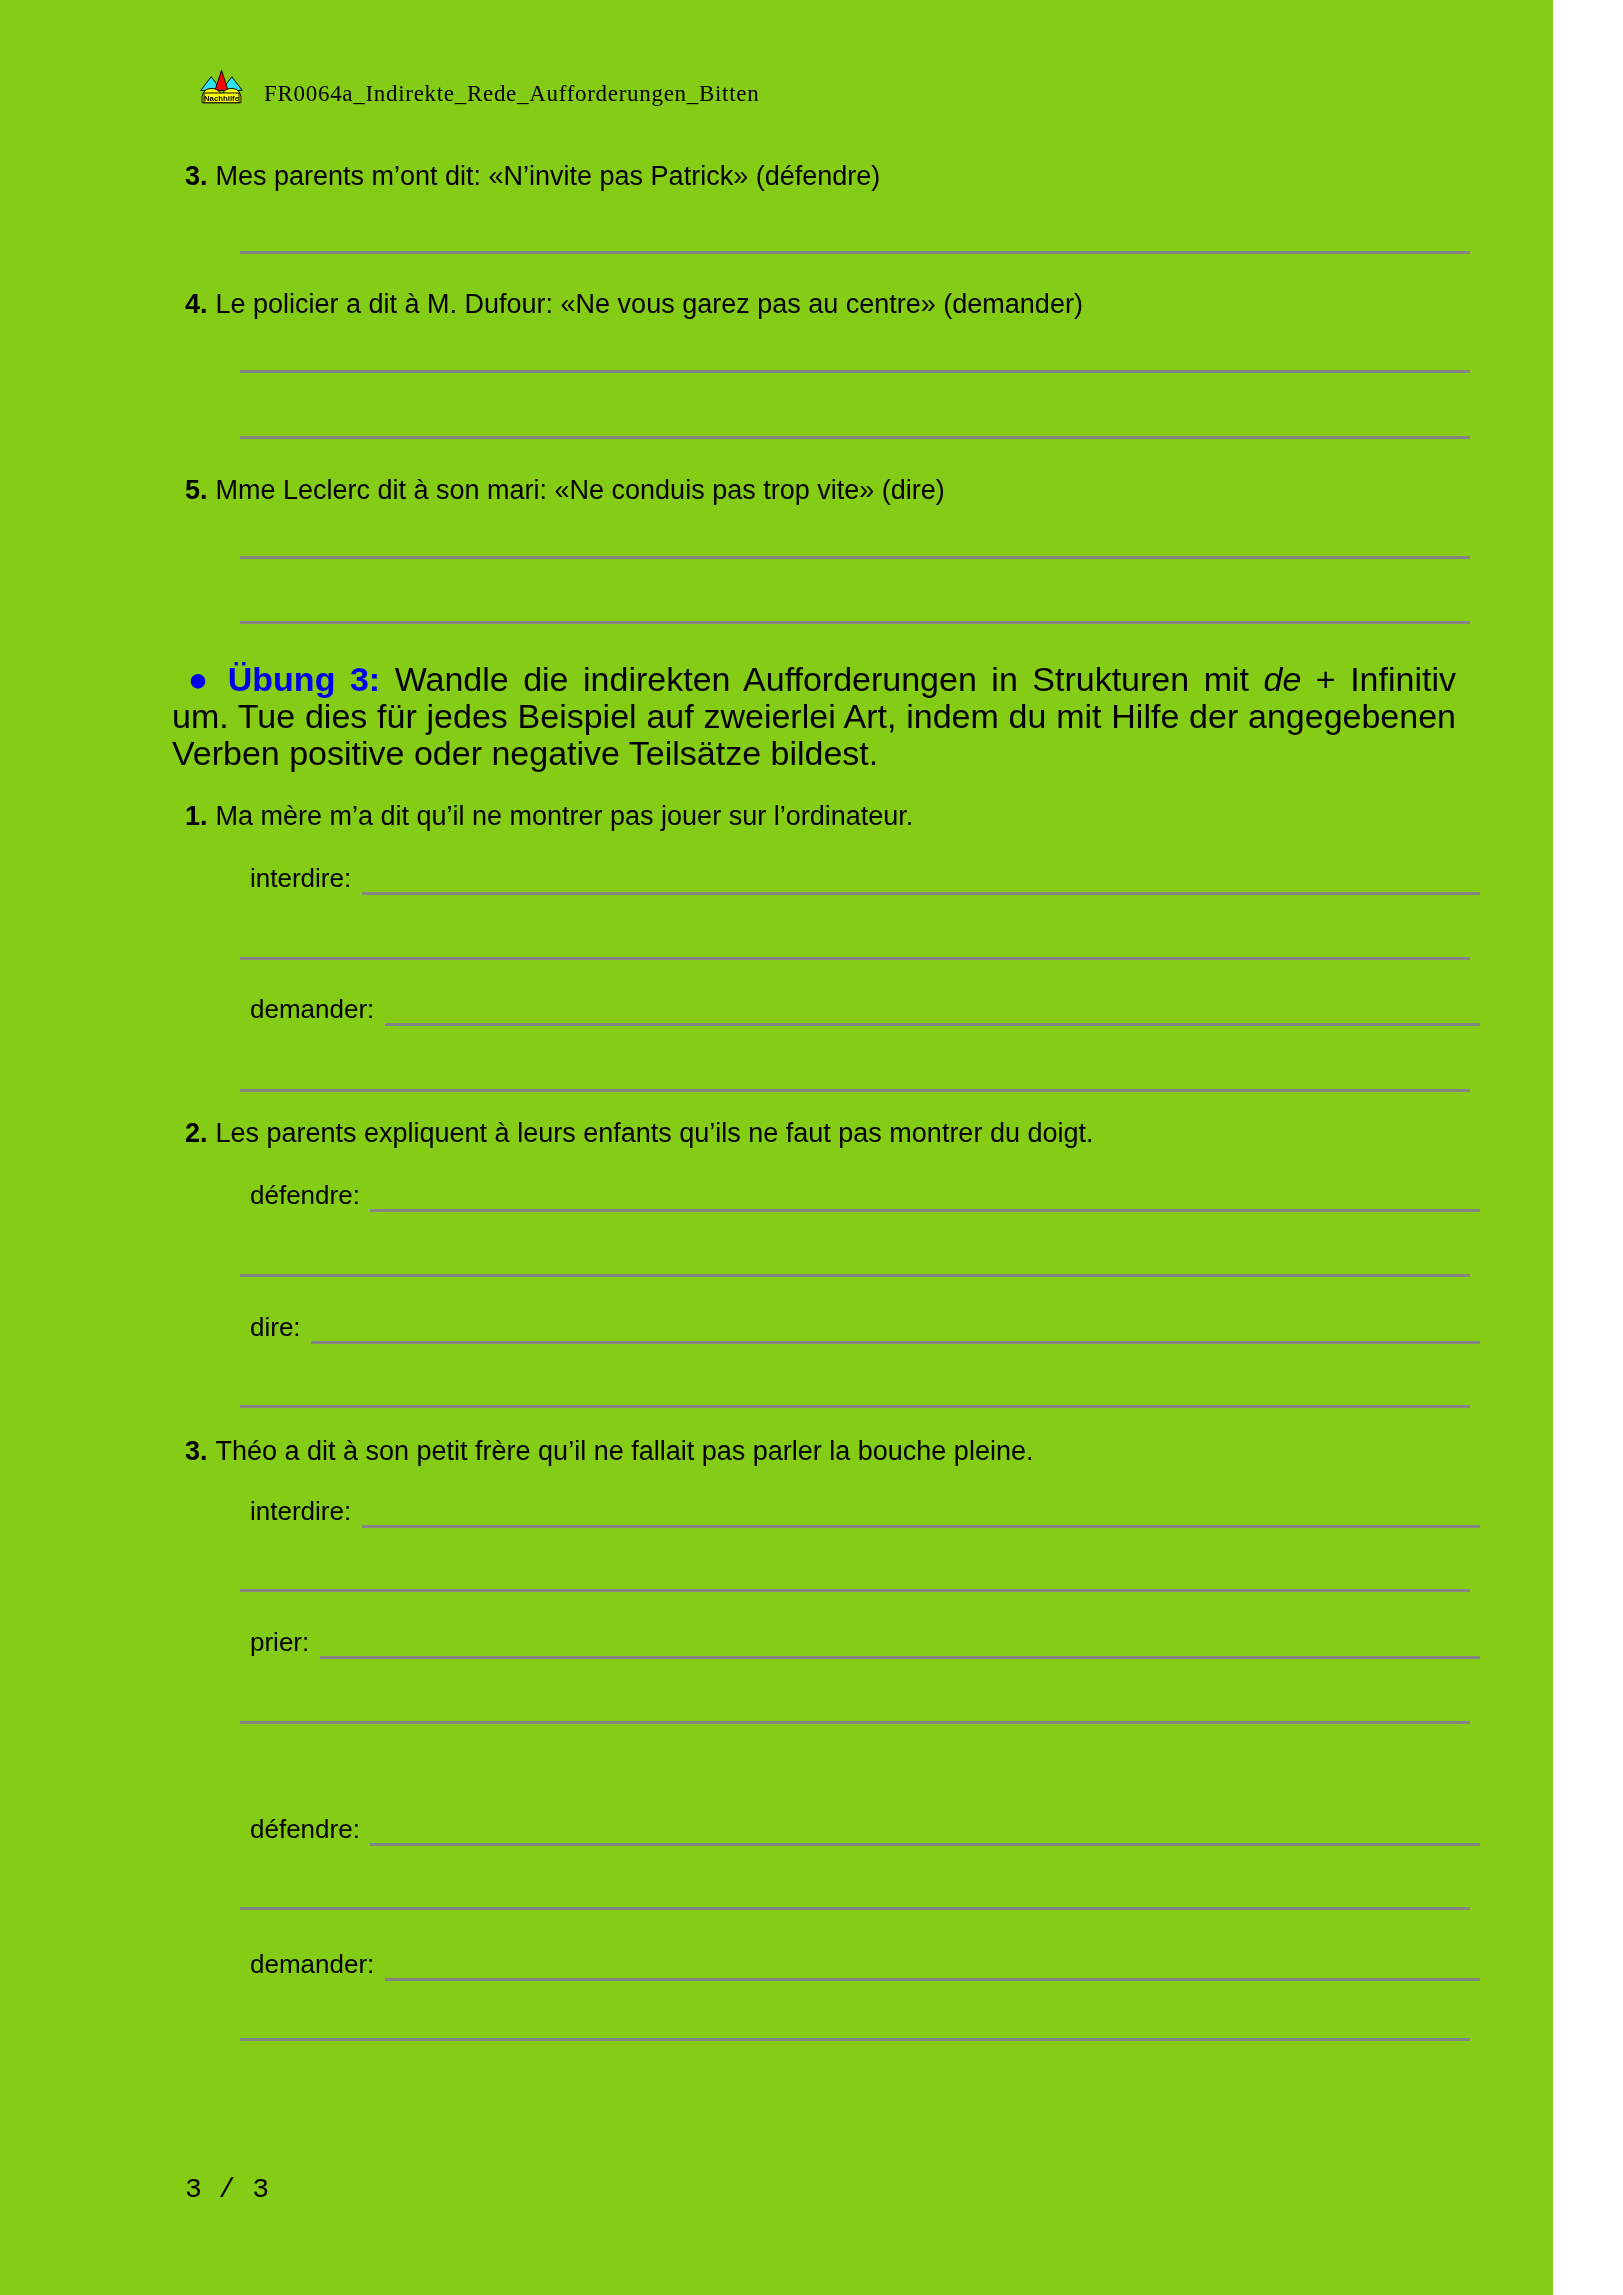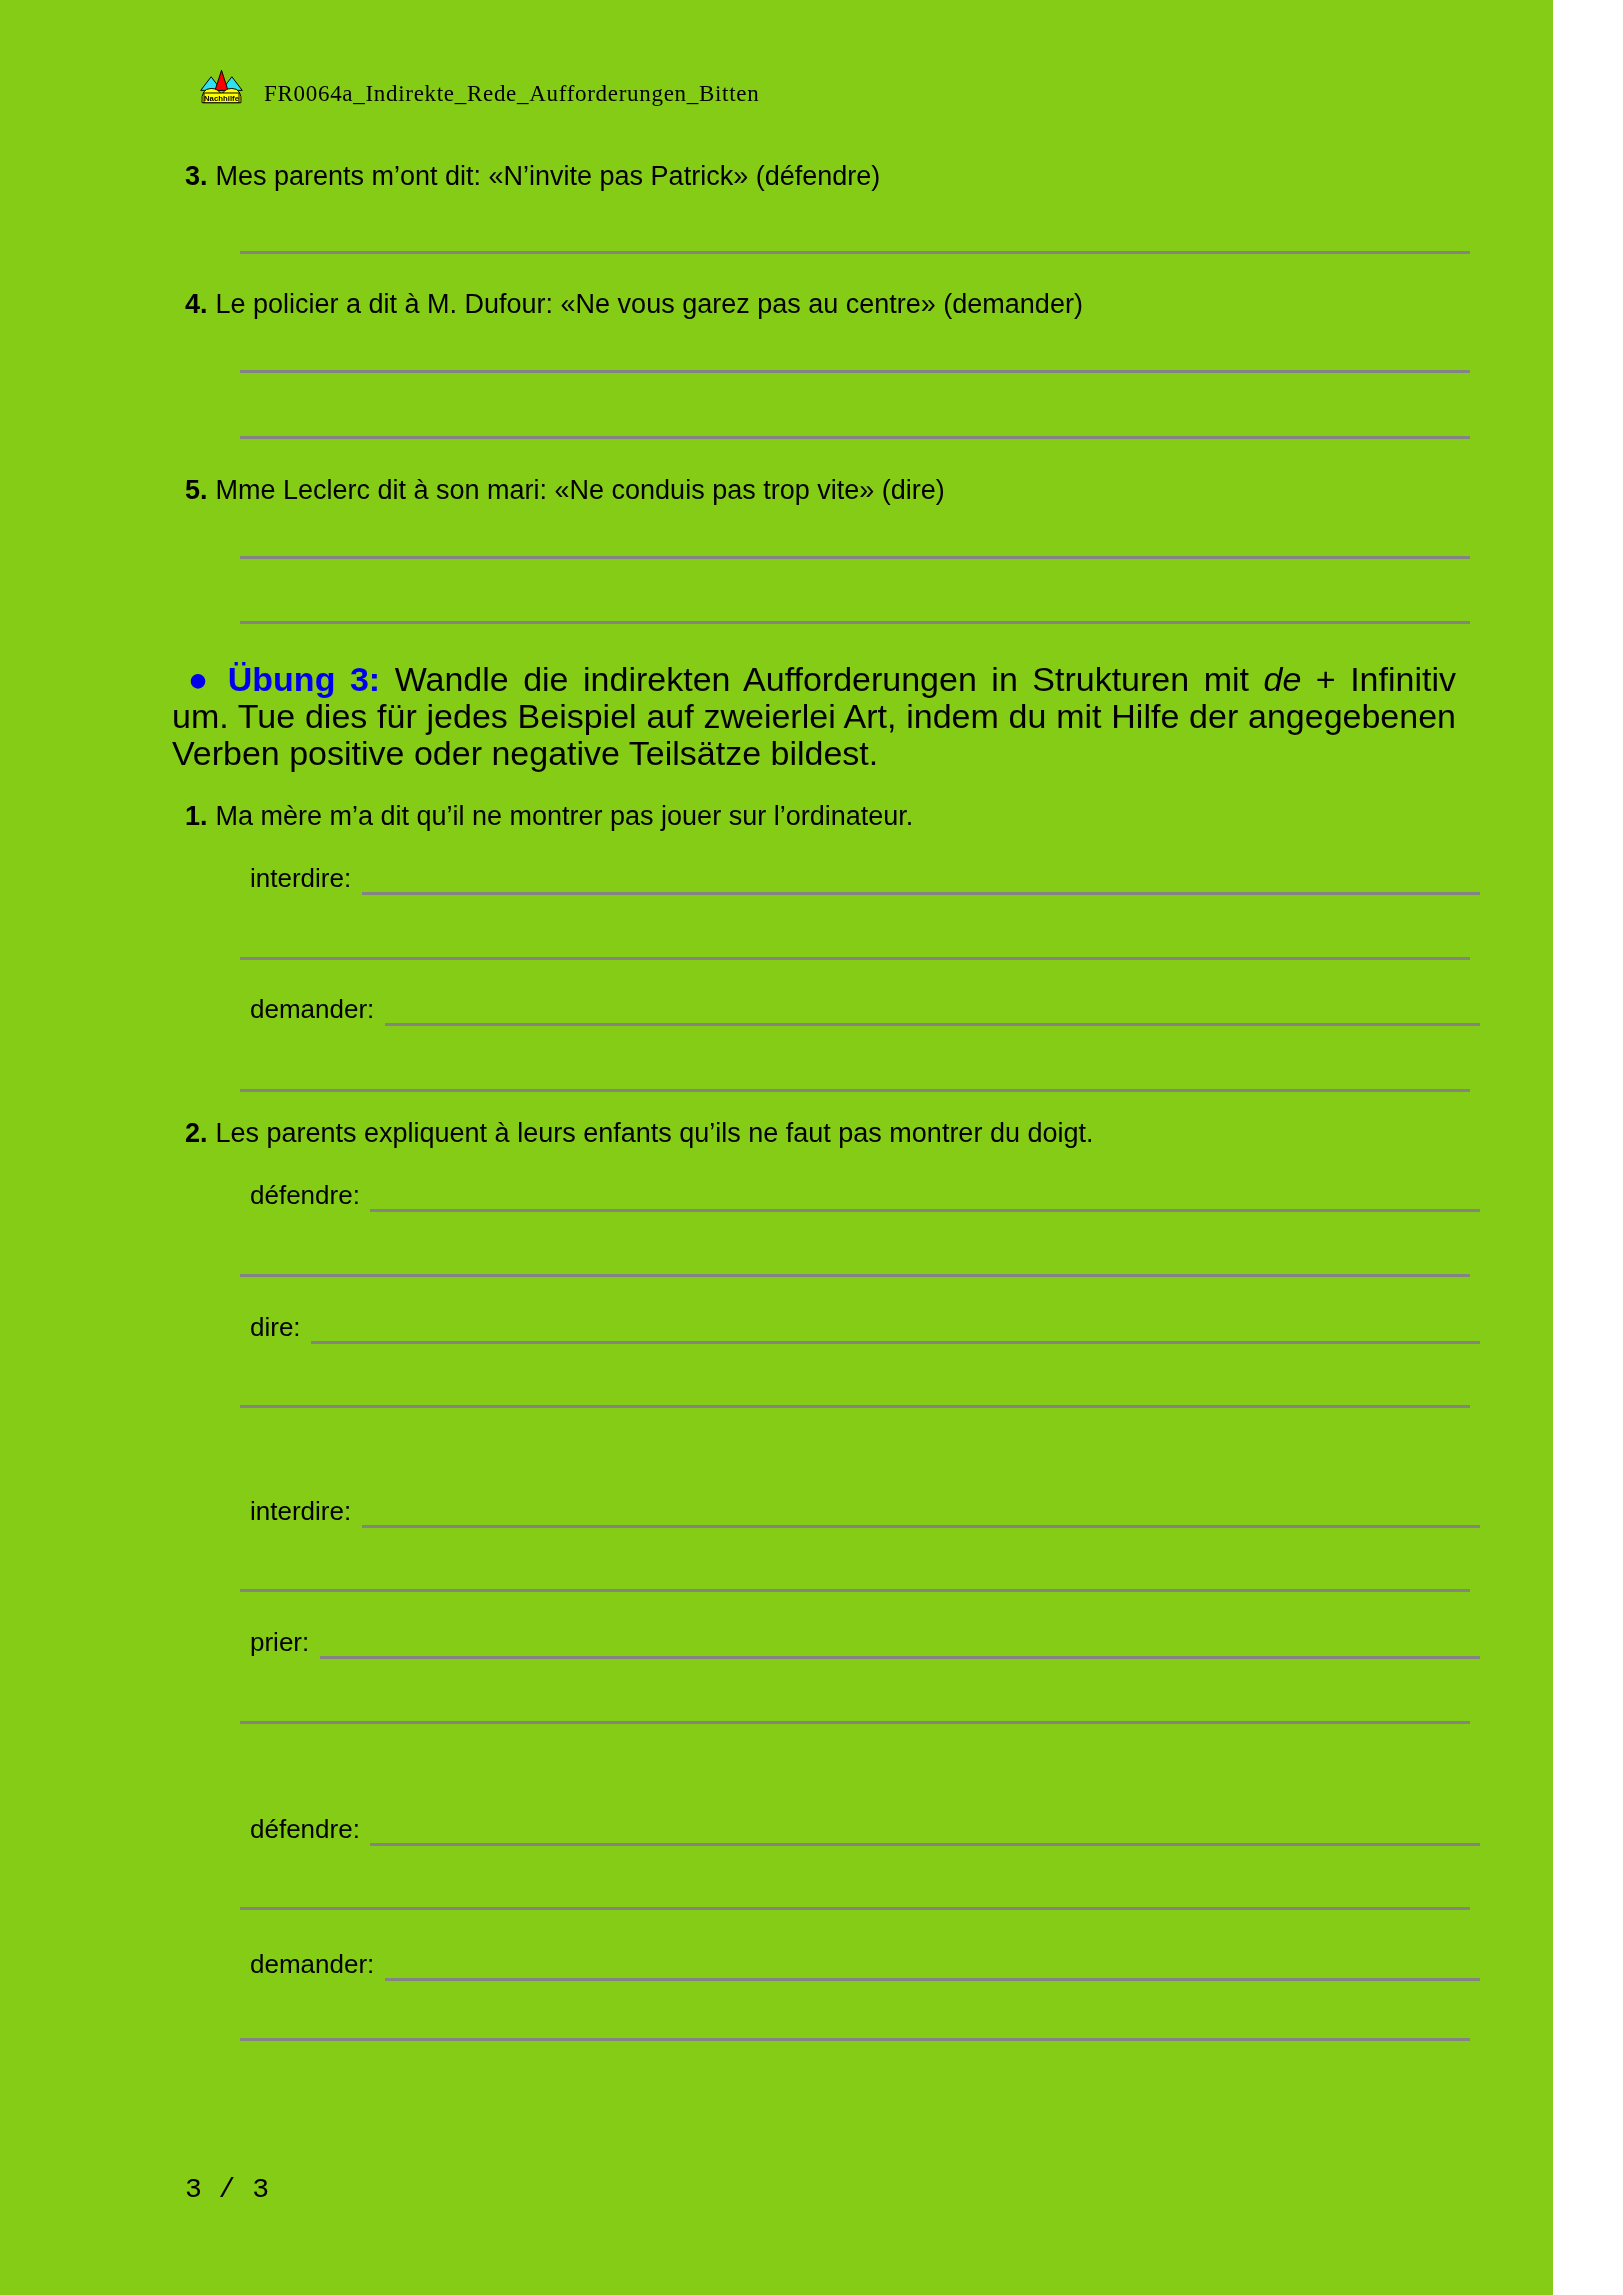--- a/index.html
+++ b/index.html
@@ -125,20 +125,23 @@
     <span class="verb">défendre:</span>
     <span class="inline-rule"></span>
   </div>
   <div class="rule" style="top:1274px"></div>
   <div class="verb-row" style="top:1306px">
     <span class="verb">dire:</span>
     <span class="inline-rule"></span>
   </div>
   <div class="rule" style="top:1405px"></div>
 
+  <div class="sentence" style="top:1436px">
+    <span class="num">3.</span><span>Théo a dit à son petit frère qu’il ne fallait pas parler la bouche pleine.</span>
+  </div>
   <div class="verb-row" style="top:1490px">
     <span class="verb">interdire:</span>
     <span class="inline-rule"></span>
   </div>
   <div class="rule" style="top:1589px"></div>
   <div class="verb-row" style="top:1621px">
     <span class="verb">prier:</span>
     <span class="inline-rule"></span>
   </div>
   <div class="rule" style="top:1721px"></div>

